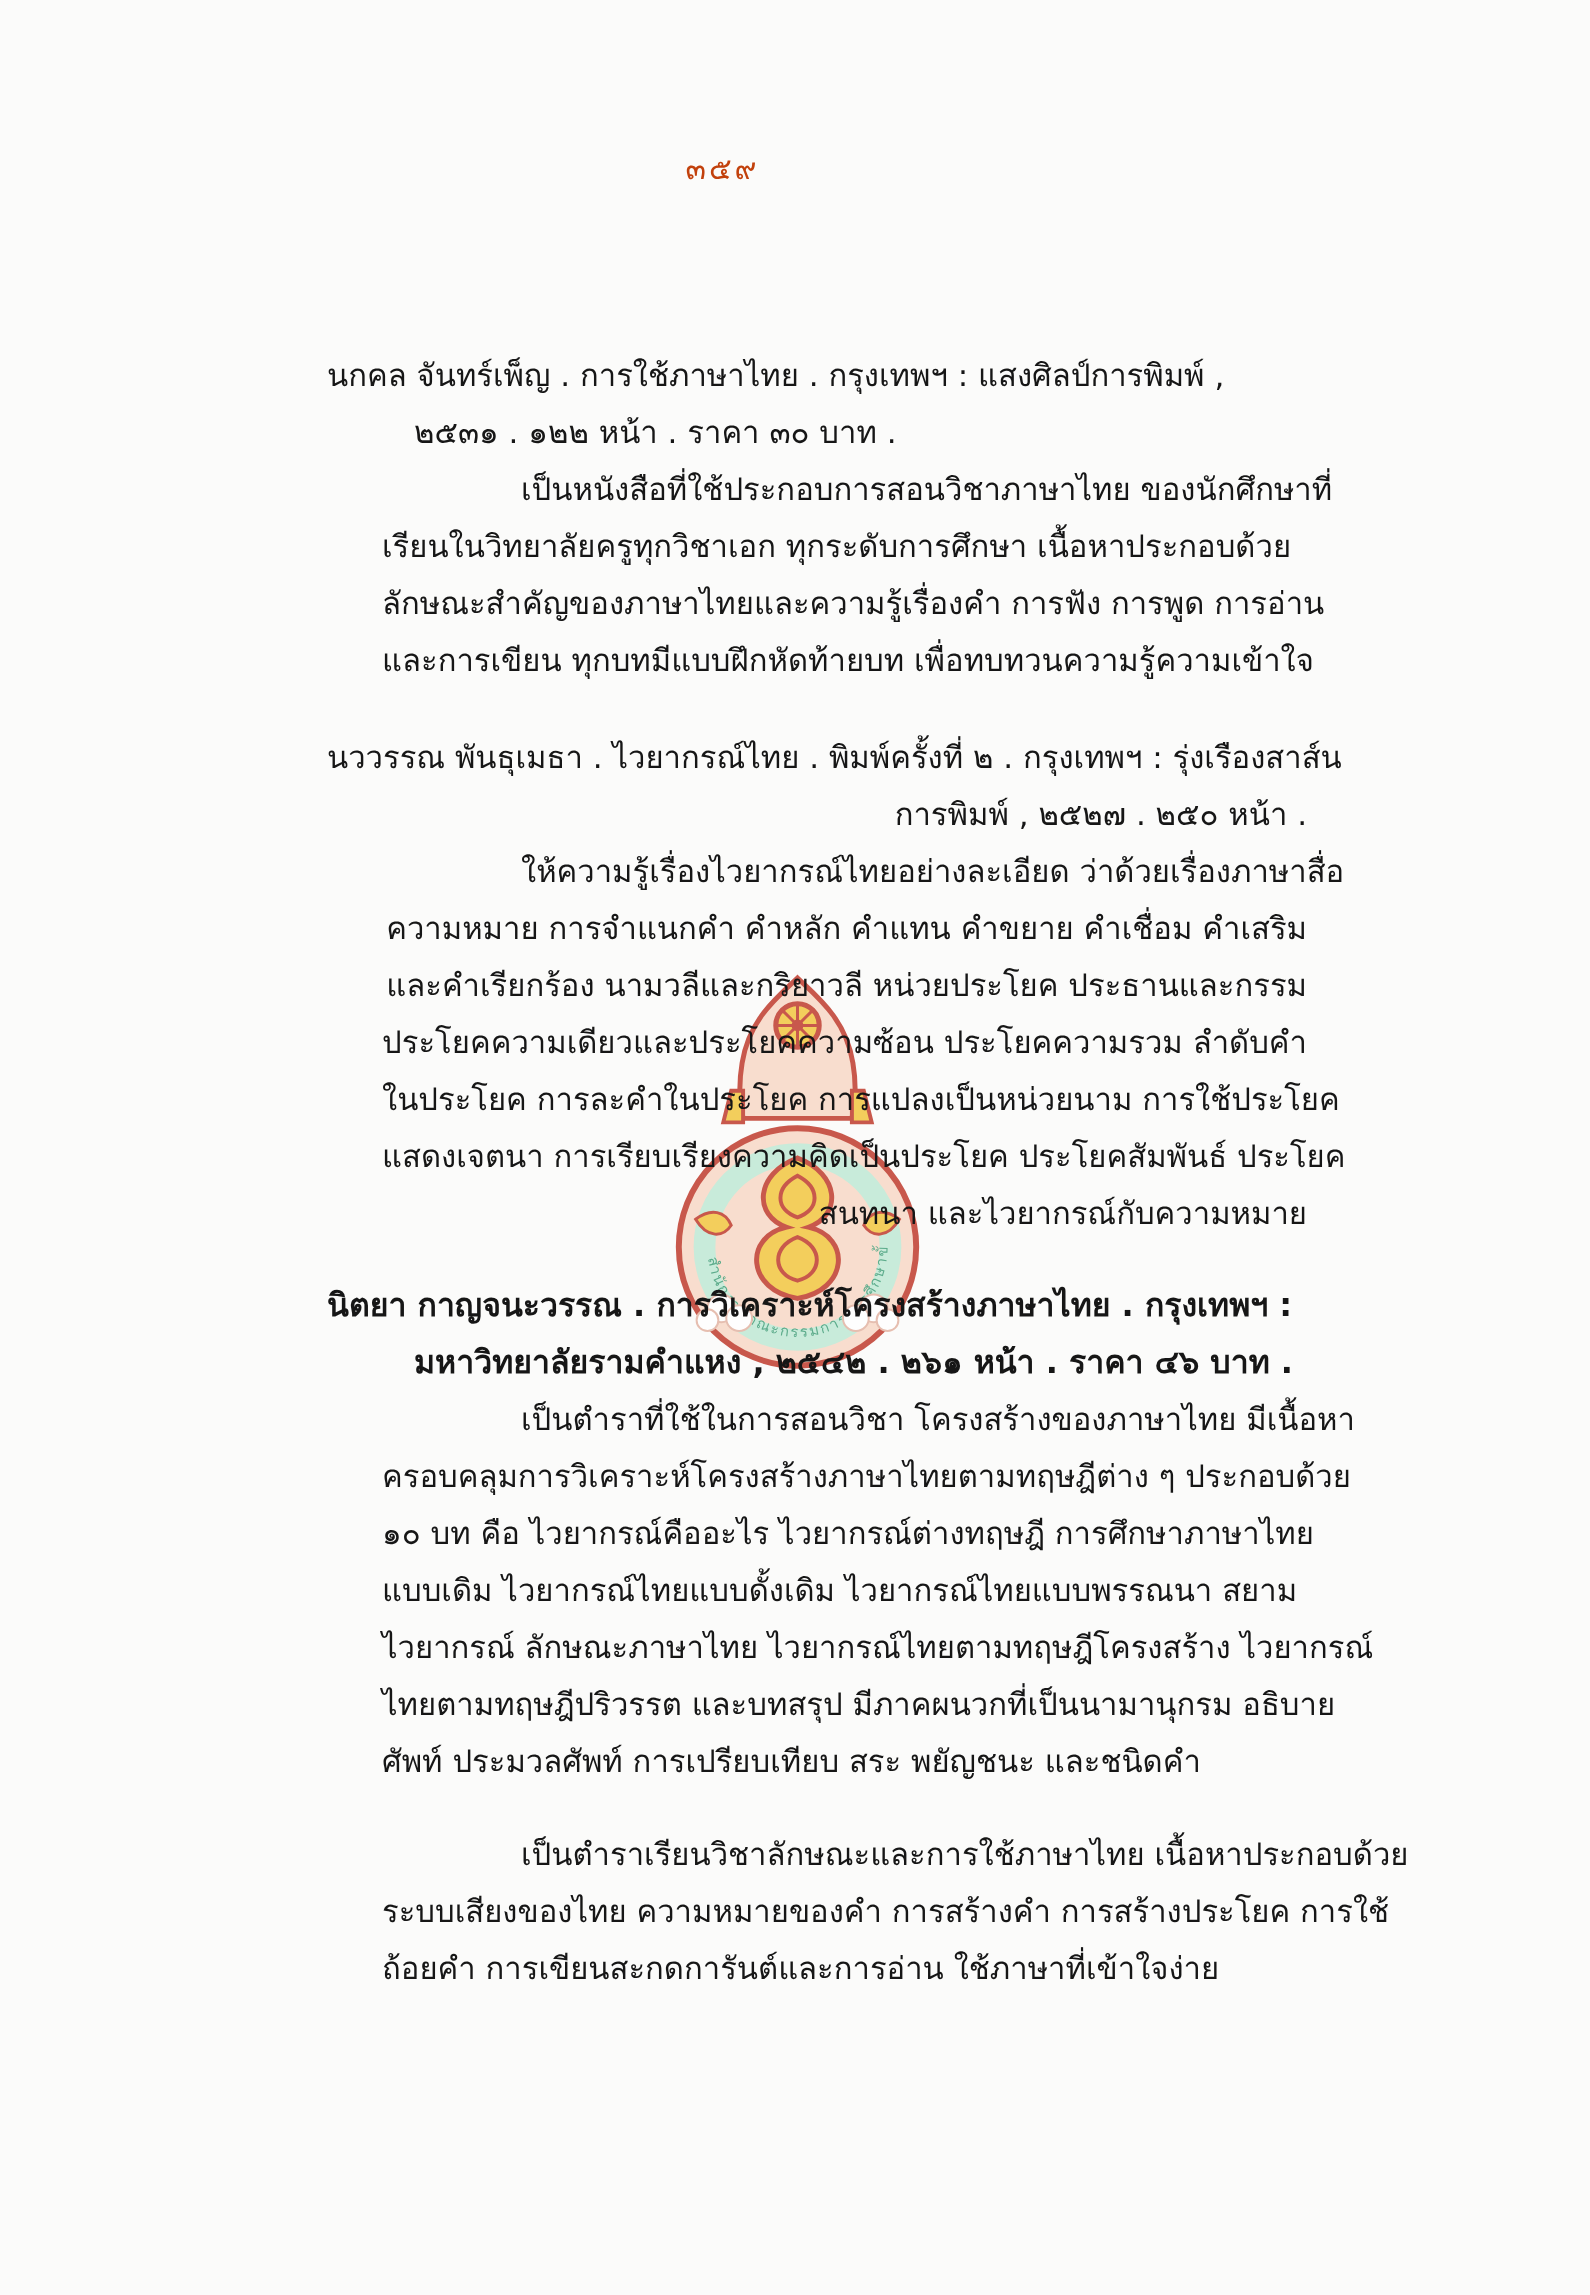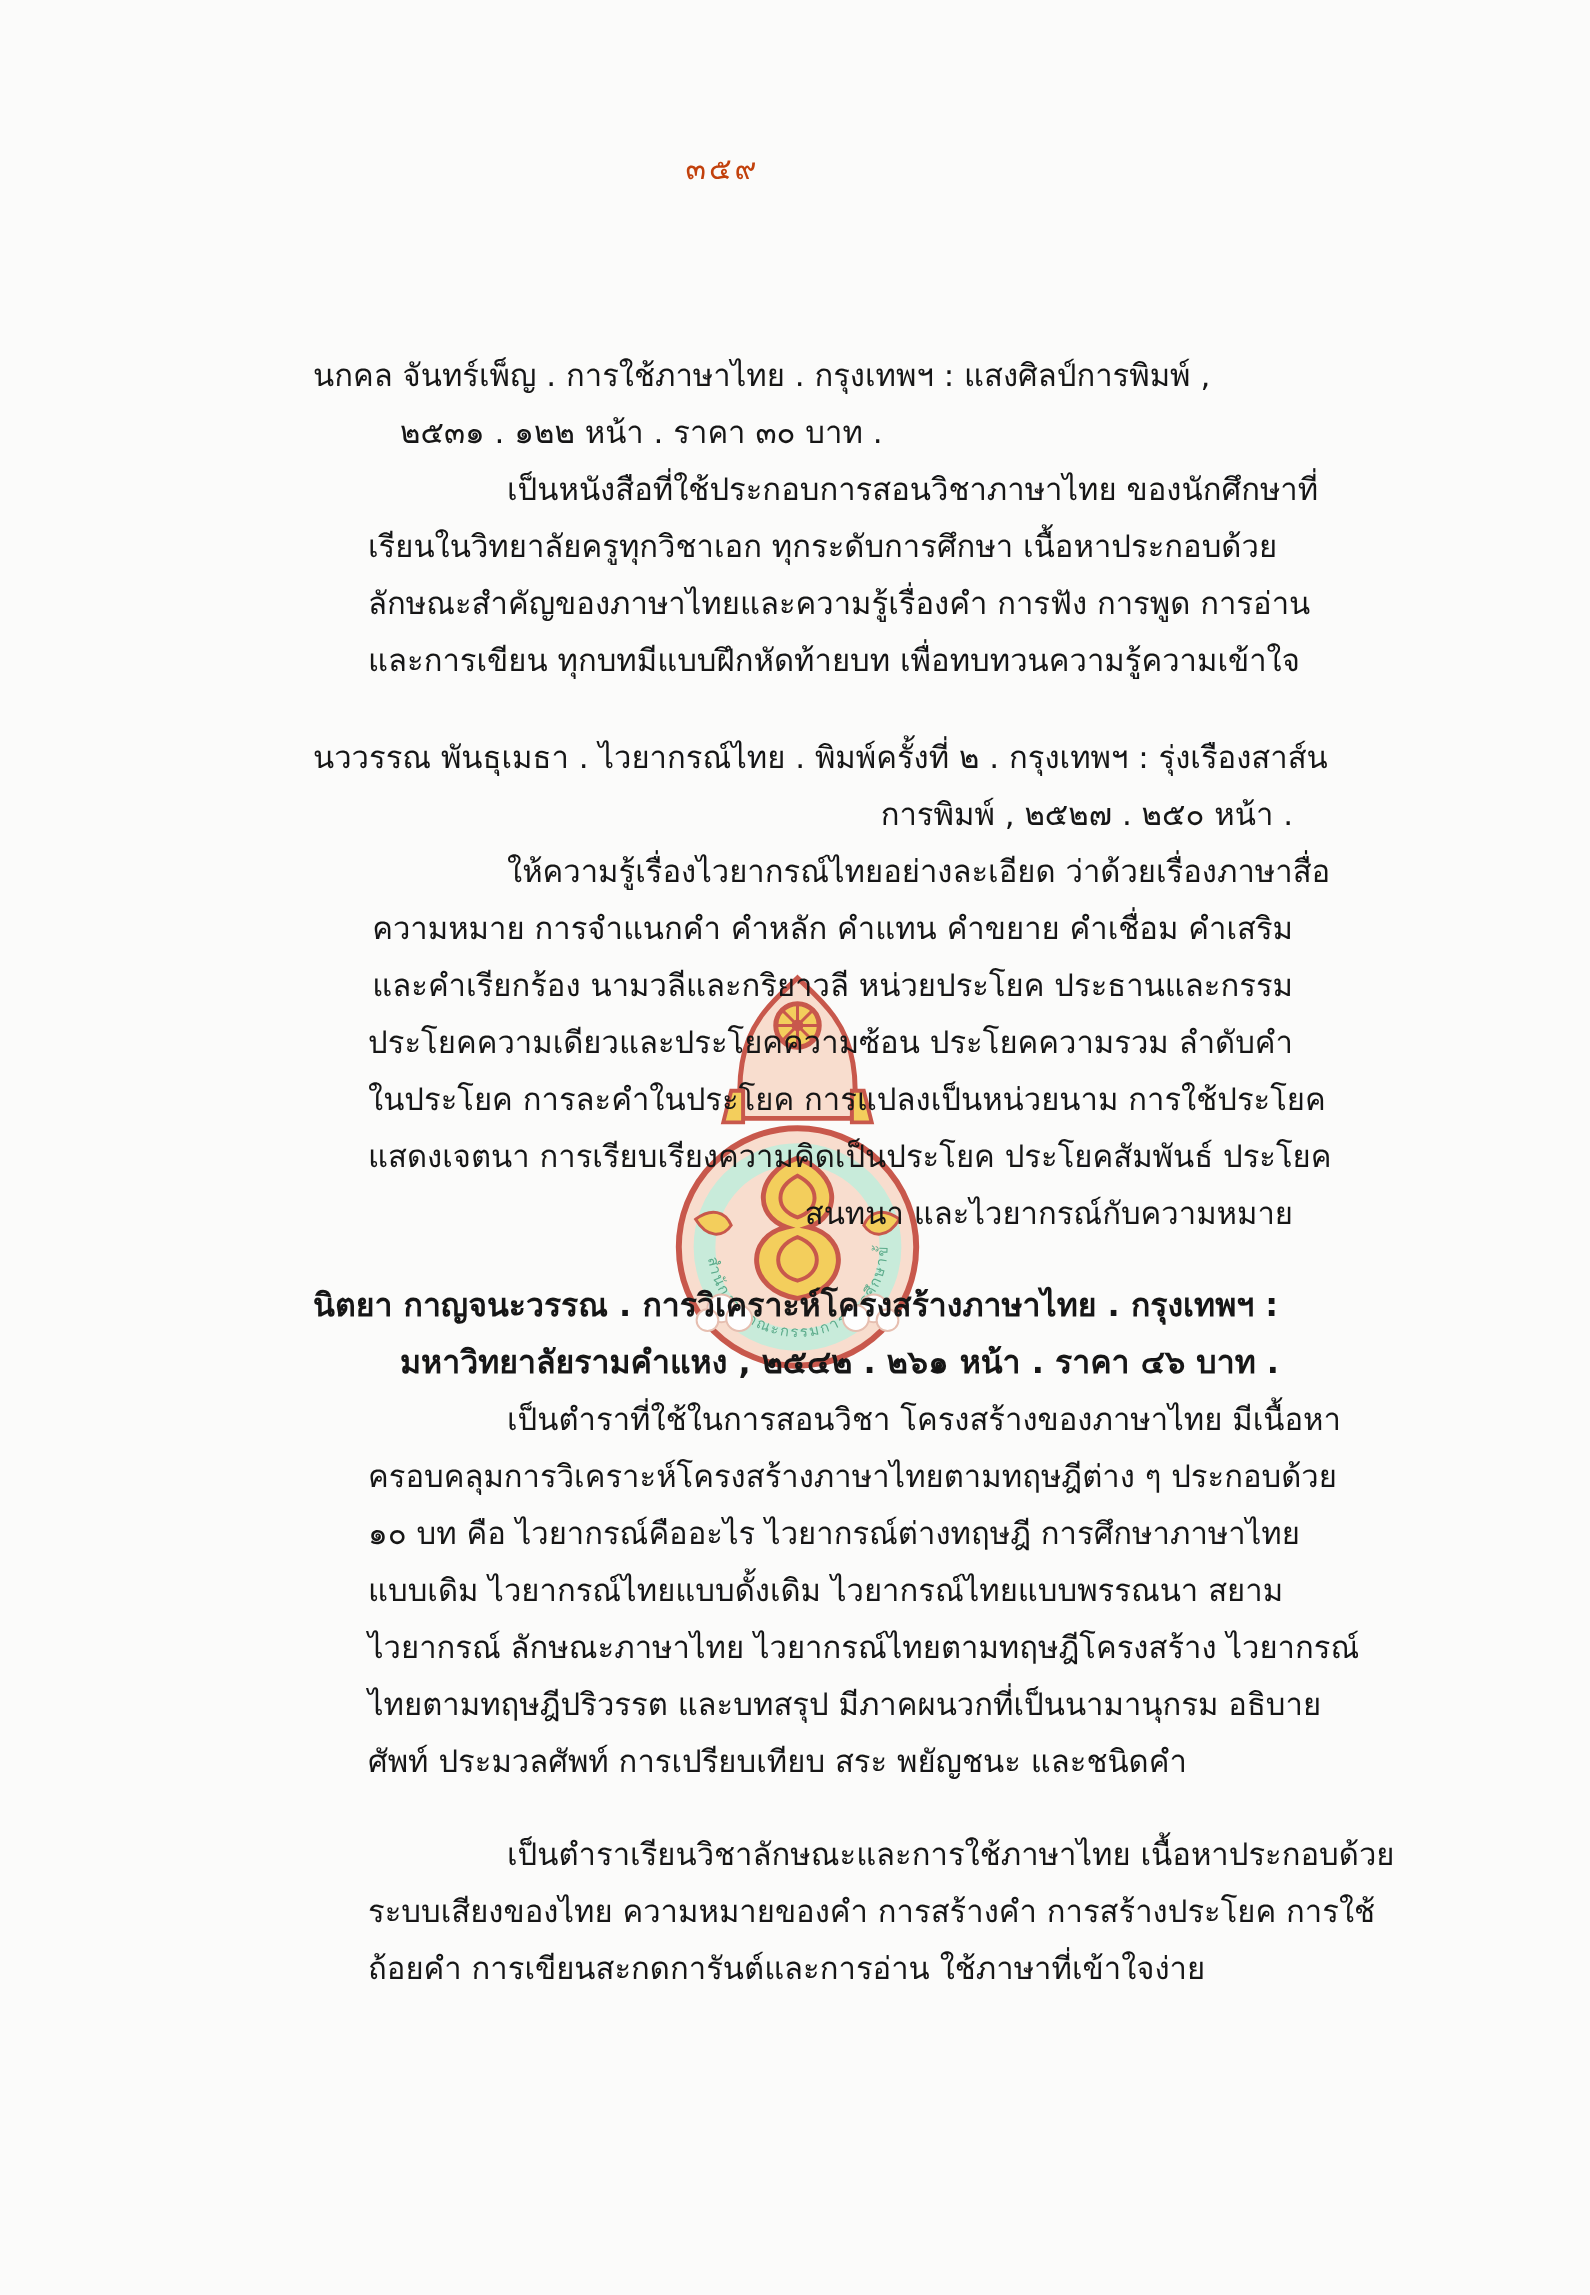--- a/index.html
+++ b/index.html
@@ -15,21 +15,21 @@
     position:absolute;
     left:653px;top:145px;
     width:139px;
     text-align:center;
     font-size:30px;
     letter-spacing:3px;
     color:#c2410c;
   }
   .entry{
     position:absolute;
-    left:313px;
+    left:327px;
     width:980px;
   }
   .e1{top:347px;}
   .e2{top:729px;text-align:right;}
   .e3{top:1277px;}
   .e4{top:1826px;}
   .citation{
     font-size:31px;
     line-height:57px;
     white-space:nowrap;

